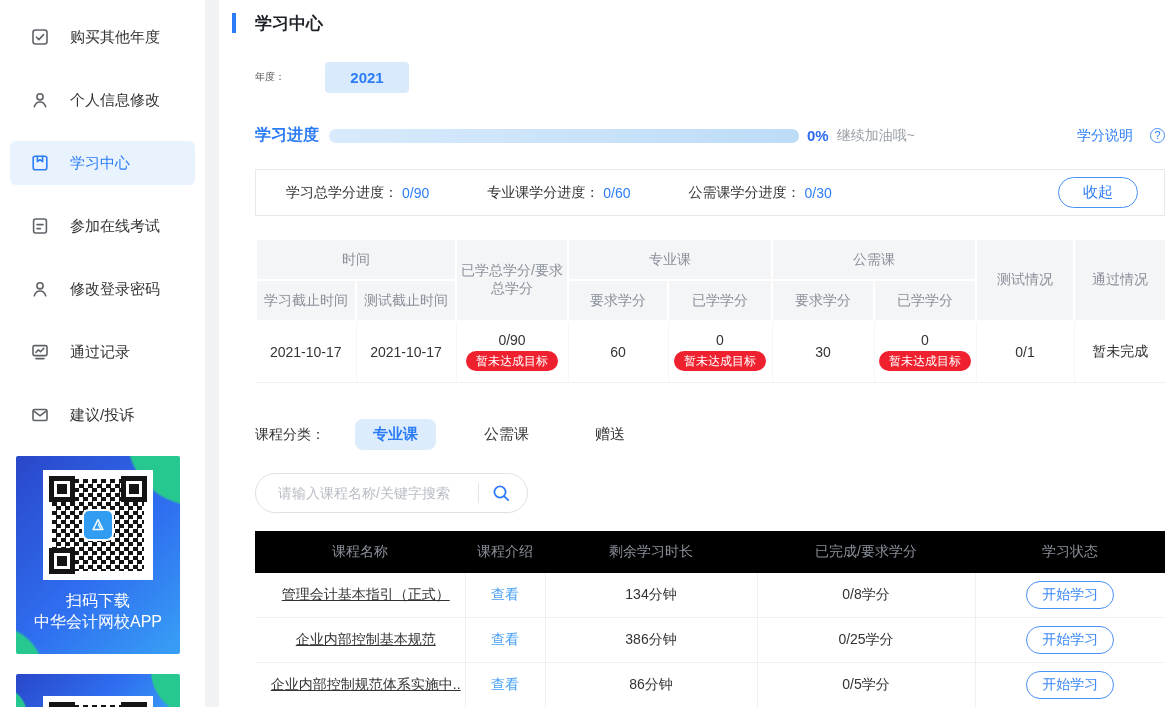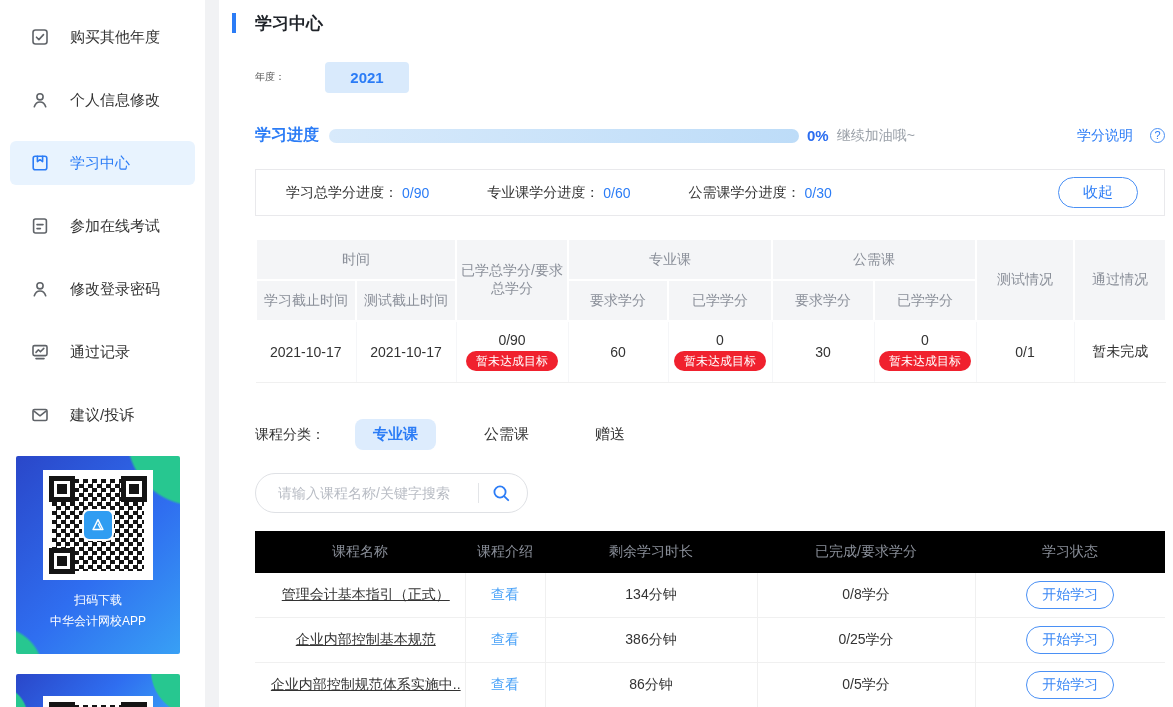--- a/index.html
+++ b/index.html
@@ -28,21 +28,21 @@
   .qr-banner.partial { margin-top:20px; height:39px; padding-top:22px; }
   .qr-box { width:110px; height:110px; background:#fff; margin:0 auto; position:relative; padding:9px; }
   .qr-pattern { position:absolute; inset:9px;
     background:conic-gradient(#141414 90deg,#fff 90deg 180deg,#141414 180deg 270deg,#fff 270deg);
     background-size:9px 9px; }
   .finder { position:absolute; width:26px; height:26px; border:5px solid #141414; background:#fff; }
   .finder::after { content:""; position:absolute; inset:3px; background:#141414; }
   .finder.tl { top:6px; left:6px; } .finder.tr { top:6px; right:6px; } .finder.bl { bottom:6px; left:6px; }
   .qr-logo { position:absolute; top:50%; left:50%; width:32px; height:32px; margin:-16px 0 0 -16px;
     background:#309df2; border:2px solid #fff; border-radius:7px; display:flex; align-items:center; justify-content:center; }
-  .qr-text { color:#fff; text-align:center; font-size:12px; line-height:21px; margin-top:10px; }
+  .qr-text { color:#fff; text-align:center; font-size:16px; line-height:21px; margin-top:10px; }
 
   
   .main { flex:1; background:#fff; padding-top:12px; }
   .title-row { display:flex; align-items:center; height:22px; }
   .accent-bar { width:4px; height:20px; background:#2b7cf6; margin-left:13px; }
   .page-title { font-size:17px; font-weight:bold; color:#1f2329; margin-left:19px; }
 
   .content { margin-left:36px; width:910px; }
 
   .year-row { margin-top:27px; display:flex; align-items:center; height:32px; }

